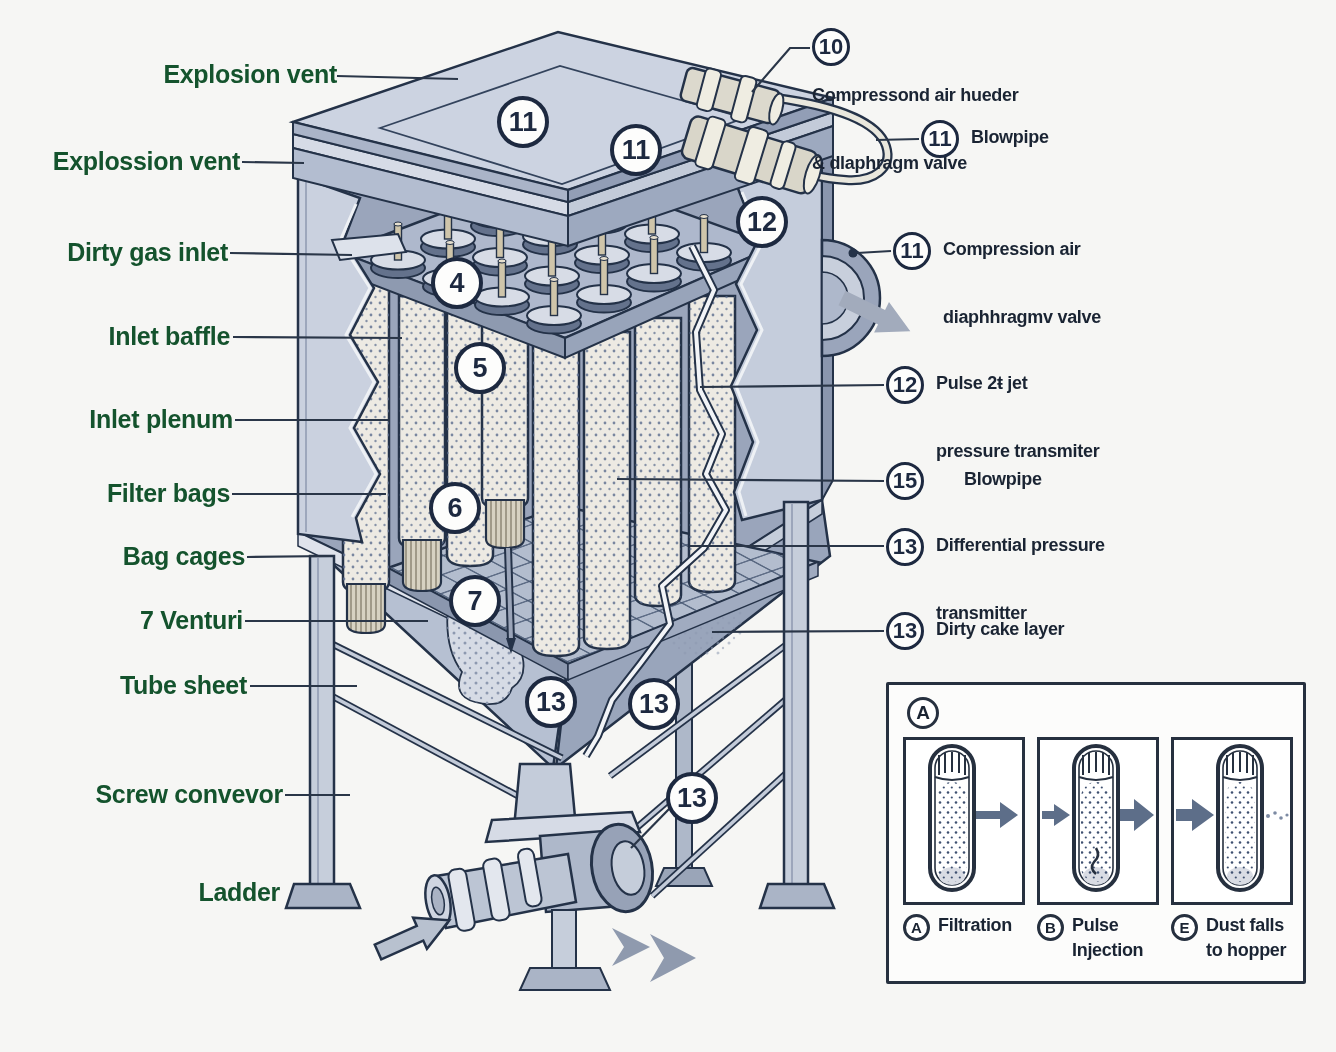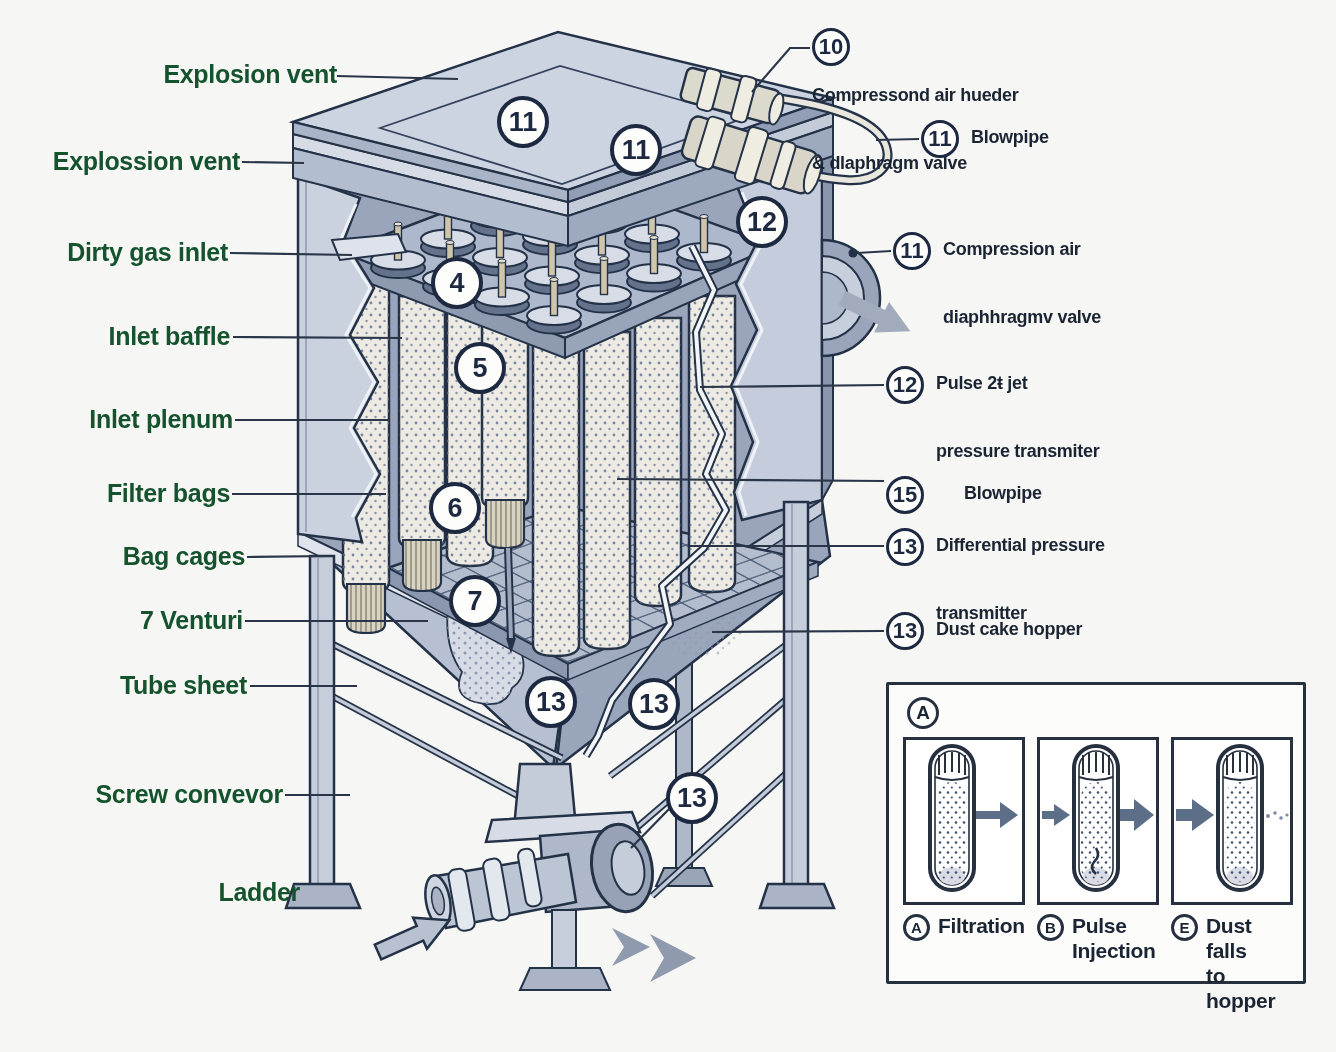--- a/index.html
+++ b/index.html
@@ -22,21 +22,21 @@
   .inset-title{display:flex;align-items:center;gap:12px;padding:12px 14px 6px 18px;}
   .circ{width:32px;height:32px;border:3px solid #26303f;border-radius:50%;background:#fff;
         display:flex;align-items:center;justify-content:center;font-size:19px;font-weight:700;
         box-sizing:border-box;flex:0 0 auto;}
   .inset-title-text{font-size:24px;font-weight:700;letter-spacing:-.4px;}
   .panels{display:flex;gap:12px;padding:2px 14px 0 14px;}
   .panel{width:122px;height:168px;border:3px solid #26303f;background:#fff;box-sizing:border-box;flex:0 0 auto;}
   .captions{display:flex;gap:12px;padding:8px 14px 0 14px;}
   .caption{width:122px;display:flex;gap:8px;align-items:flex-start;flex:0 0 auto;}
   .circ.small{width:27px;height:27px;font-size:15px;border-width:3px;margin-top:1px;}
-  .cap-text{font-size:21px;font-weight:700;line-height:25px;letter-spacing:-.3px;}
+  .cap-text{font-size:18px;font-weight:700;line-height:25px;letter-spacing:-.3px;}
   .cap-text .l2{display:block;}
 </style>
 </head>
 <body>
 
 <div class="stage">
 
 <svg class="art" width="1336" height="1052" viewBox="0 0 1336 1052">
   <defs>
     <pattern id="pDots" width="9" height="12" patternUnits="userSpaceOnUse">
@@ -323,49 +323,49 @@
 <div class="llabel" style="left:30px;top:58px;width:307px;"><span>Explosion vent</span></div>
 <div class="llabel" style="left:0px;top:145px;width:240px;"><span>Explossion vent</span></div>
 <div class="llabel" style="left:0px;top:236px;width:228px;"><span>Dirty gas inlet</span></div>
 <div class="llabel" style="left:0px;top:320px;width:230px;"><span>Inlet baffle</span></div>
 <div class="llabel" style="left:0px;top:403px;width:233px;"><span>Inlet plenum</span></div>
 <div class="llabel" style="left:0px;top:477px;width:230px;"><span>Filter bags</span></div>
 <div class="llabel" style="left:0px;top:540px;width:245px;"><span>Bag cages</span></div>
 <div class="llabel" style="left:0px;top:604px;width:243px;"><span>7 Venturi</span></div>
 <div class="llabel" style="left:0px;top:669px;width:247px;"><span>Tube sheet</span></div>
 <div class="llabel" style="left:0px;top:778px;width:283px;"><span>Screw convevor</span></div>
-<div class="llabel" style="left:0px;top:876px;width:280px;padding-left:20px;"><span>Ladder</span></div>
+<div class="llabel" style="left:0px;top:876px;width:280px;"><span>Ladder</span></div>
 
 <div class="rlabel" style="left:812px;top:28px;flex-direction:column;">
   <span class="rnum">10</span>
   <span class="rtext"><span>Compressond air hueder</span><span class="l2">&amp; dlaphragm valve</span></span>
 </div>
 <div class="rlabel" style="left:921px;top:120px;">
   <span class="rnum">11</span>
   <span class="rtext"><span>Blowpipe</span></span>
 </div>
 <div class="rlabel" style="left:893px;top:232px;">
   <span class="rnum">11</span>
   <span class="rtext"><span>Compression air</span><span class="l2">diaphhragmv valve</span></span>
 </div>
 <div class="rlabel" style="left:886px;top:366px;">
   <span class="rnum">12</span>
   <span class="rtext"><span>Pulse 2ŧ jet</span><span class="l2">pressure transmiter</span></span>
 </div>
-<div class="rlabel" style="left:886px;top:476px;gap:40px;">
+<div class="rlabel" style="left:886px;top:462px;gap:40px;">
   <span class="rnum">15</span>
   <span class="rtext"><span>Blowpipe</span></span>
 </div>
 <div class="rlabel" style="left:886px;top:528px;">
   <span class="rnum">13</span>
   <span class="rtext"><span>Differential pressure</span><span class="l2">transmitter</span></span>
 </div>
 <div class="rlabel" style="left:886px;top:612px;">
   <span class="rnum">13</span>
-  <span class="rtext"><span>Dust cake hopper</span></span>
+  <span class="rtext"><span>Dirty cake layer</span></span>
 </div>
 
 <div class="badge" style="left:497px;top:96px;">11</div>
 <div class="badge" style="left:610px;top:124px;">11</div>
 <div class="badge" style="left:736px;top:196px;">12</div>
 <div class="badge" style="left:431px;top:257px;">4</div>
 <div class="badge" style="left:454px;top:342px;">5</div>
 <div class="badge" style="left:429px;top:482px;">6</div>
 <div class="badge" style="left:449px;top:575px;">7</div>
 <div class="badge" style="left:525px;top:676px;">13</div>

